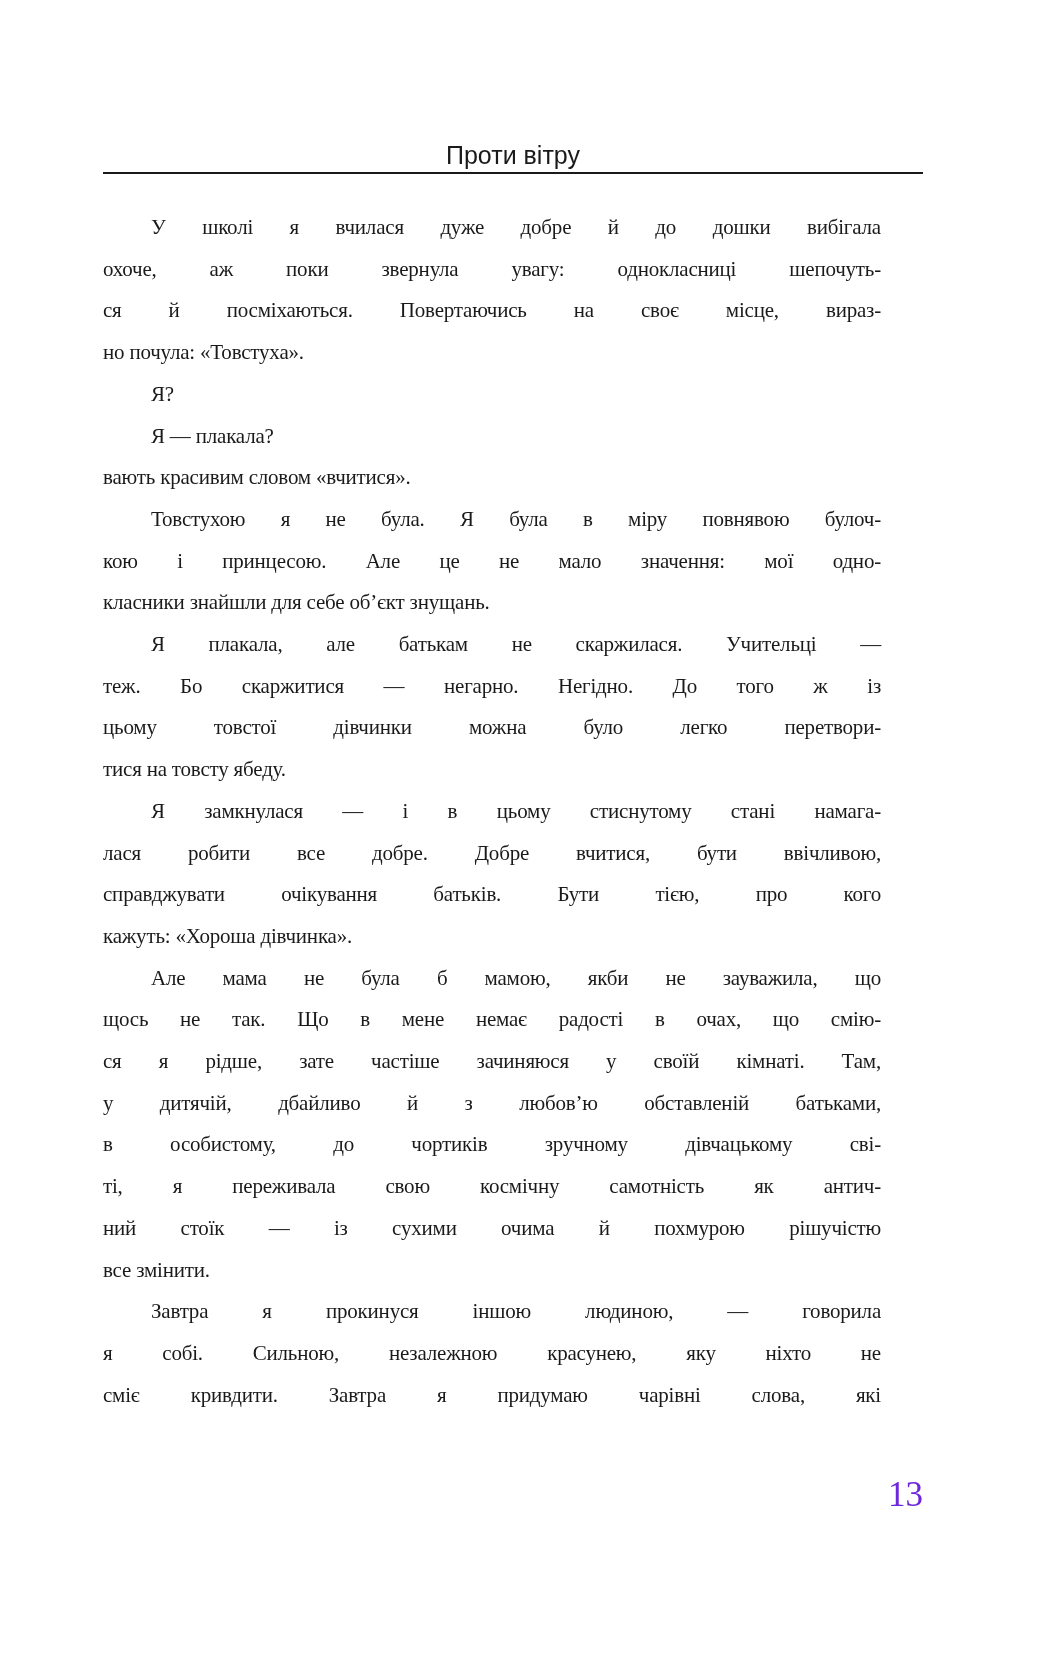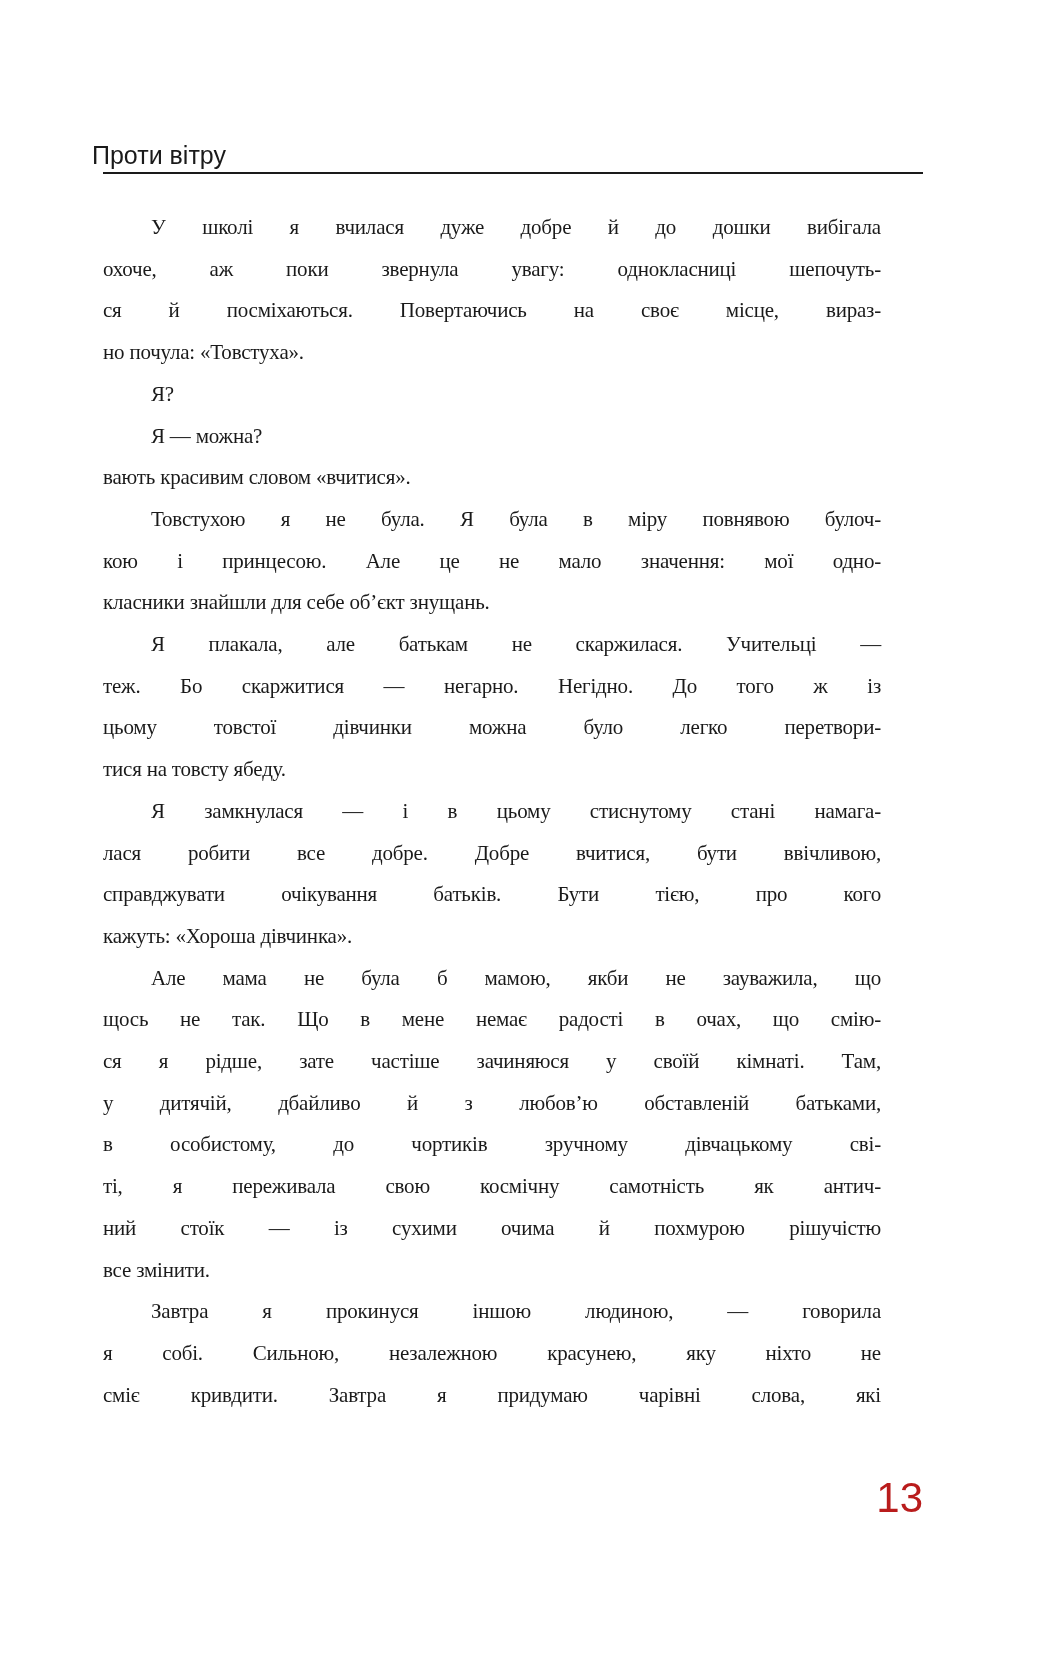--- a/index.html
+++ b/index.html
@@ -12,23 +12,23 @@
     font-family: "Liberation Serif", serif;
     color: #1a1a1a;
   }
   .page {
     position: absolute;
     inset: 0;
   }
   .running-header {
     position: absolute;
     top: 141px;
-    left: 92px;
+    left: 103px;
     right: 140px;
-    text-align: left;
+    text-align: center;
     font-family: "Liberation Sans", sans-serif;
     font-size: 25px;
     line-height: 28px;
     color: #1a1a1a;
   }
   .header-rule {
     position: absolute;
     top: 172px;
     left: 103px;
     right: 140px;
@@ -56,41 +56,41 @@
   }
   .body-text .line.indent {
     padding-left: 48px;
   }
   .page-number {
     position: absolute;
     top: 1477px;
     left: 103px;
     right: 140px;
     text-align: right;
-    font-family: Liberation Sans, sans-serif;
-    font-size: 42px;
+    font-family: Liberation Serif, serif;
+    font-size: 35px;
     line-height: 1;
-    color: #b91c1c;
+    color: #6d28d9;
   }
 </style>
 </head>
 <body>
 
 <div class="page">
   <div class="running-header">Проти вітру</div>
 
   <div class="header-rule"></div>
 
   <div class="body-text">
       <div class="line indent j">У школі я вчилася дуже добре й до дошки вибігала</div>
       <div class="line j">охоче, аж поки звернула увагу: однокласниці шепочуть-</div>
       <div class="line j">ся й посміхаються. Повертаючись на своє місце, вираз-</div>
       <div class="line">но почула: «Товстуха».</div>
       <div class="line indent">Я?</div>
-      <div class="line indent">Я — можна?</div>
+      <div class="line indent">Я — плакала?</div>
       <div class="line">вають красивим словом «вчитися».</div>
       <div class="line indent j">Товстухою я не була. Я була в міру повнявою булоч-</div>
       <div class="line j">кою і принцесою. Але це не мало значення: мої одно-</div>
       <div class="line">класники знайшли для себе об’єкт знущань.</div>
       <div class="line indent j">Я плакала, але батькам не скаржилася. Учительці —</div>
       <div class="line j">теж. Бо скаржитися — негарно. Негідно. До того ж із</div>
       <div class="line j">цьому товстої дівчинки можна було легко перетвори-</div>
       <div class="line">тися на товсту ябеду.</div>
       <div class="line indent j">Я замкнулася — і в цьому стиснутому стані намага-</div>
       <div class="line j">лася робити все добре. Добре вчитися, бути ввічливою,</div>

